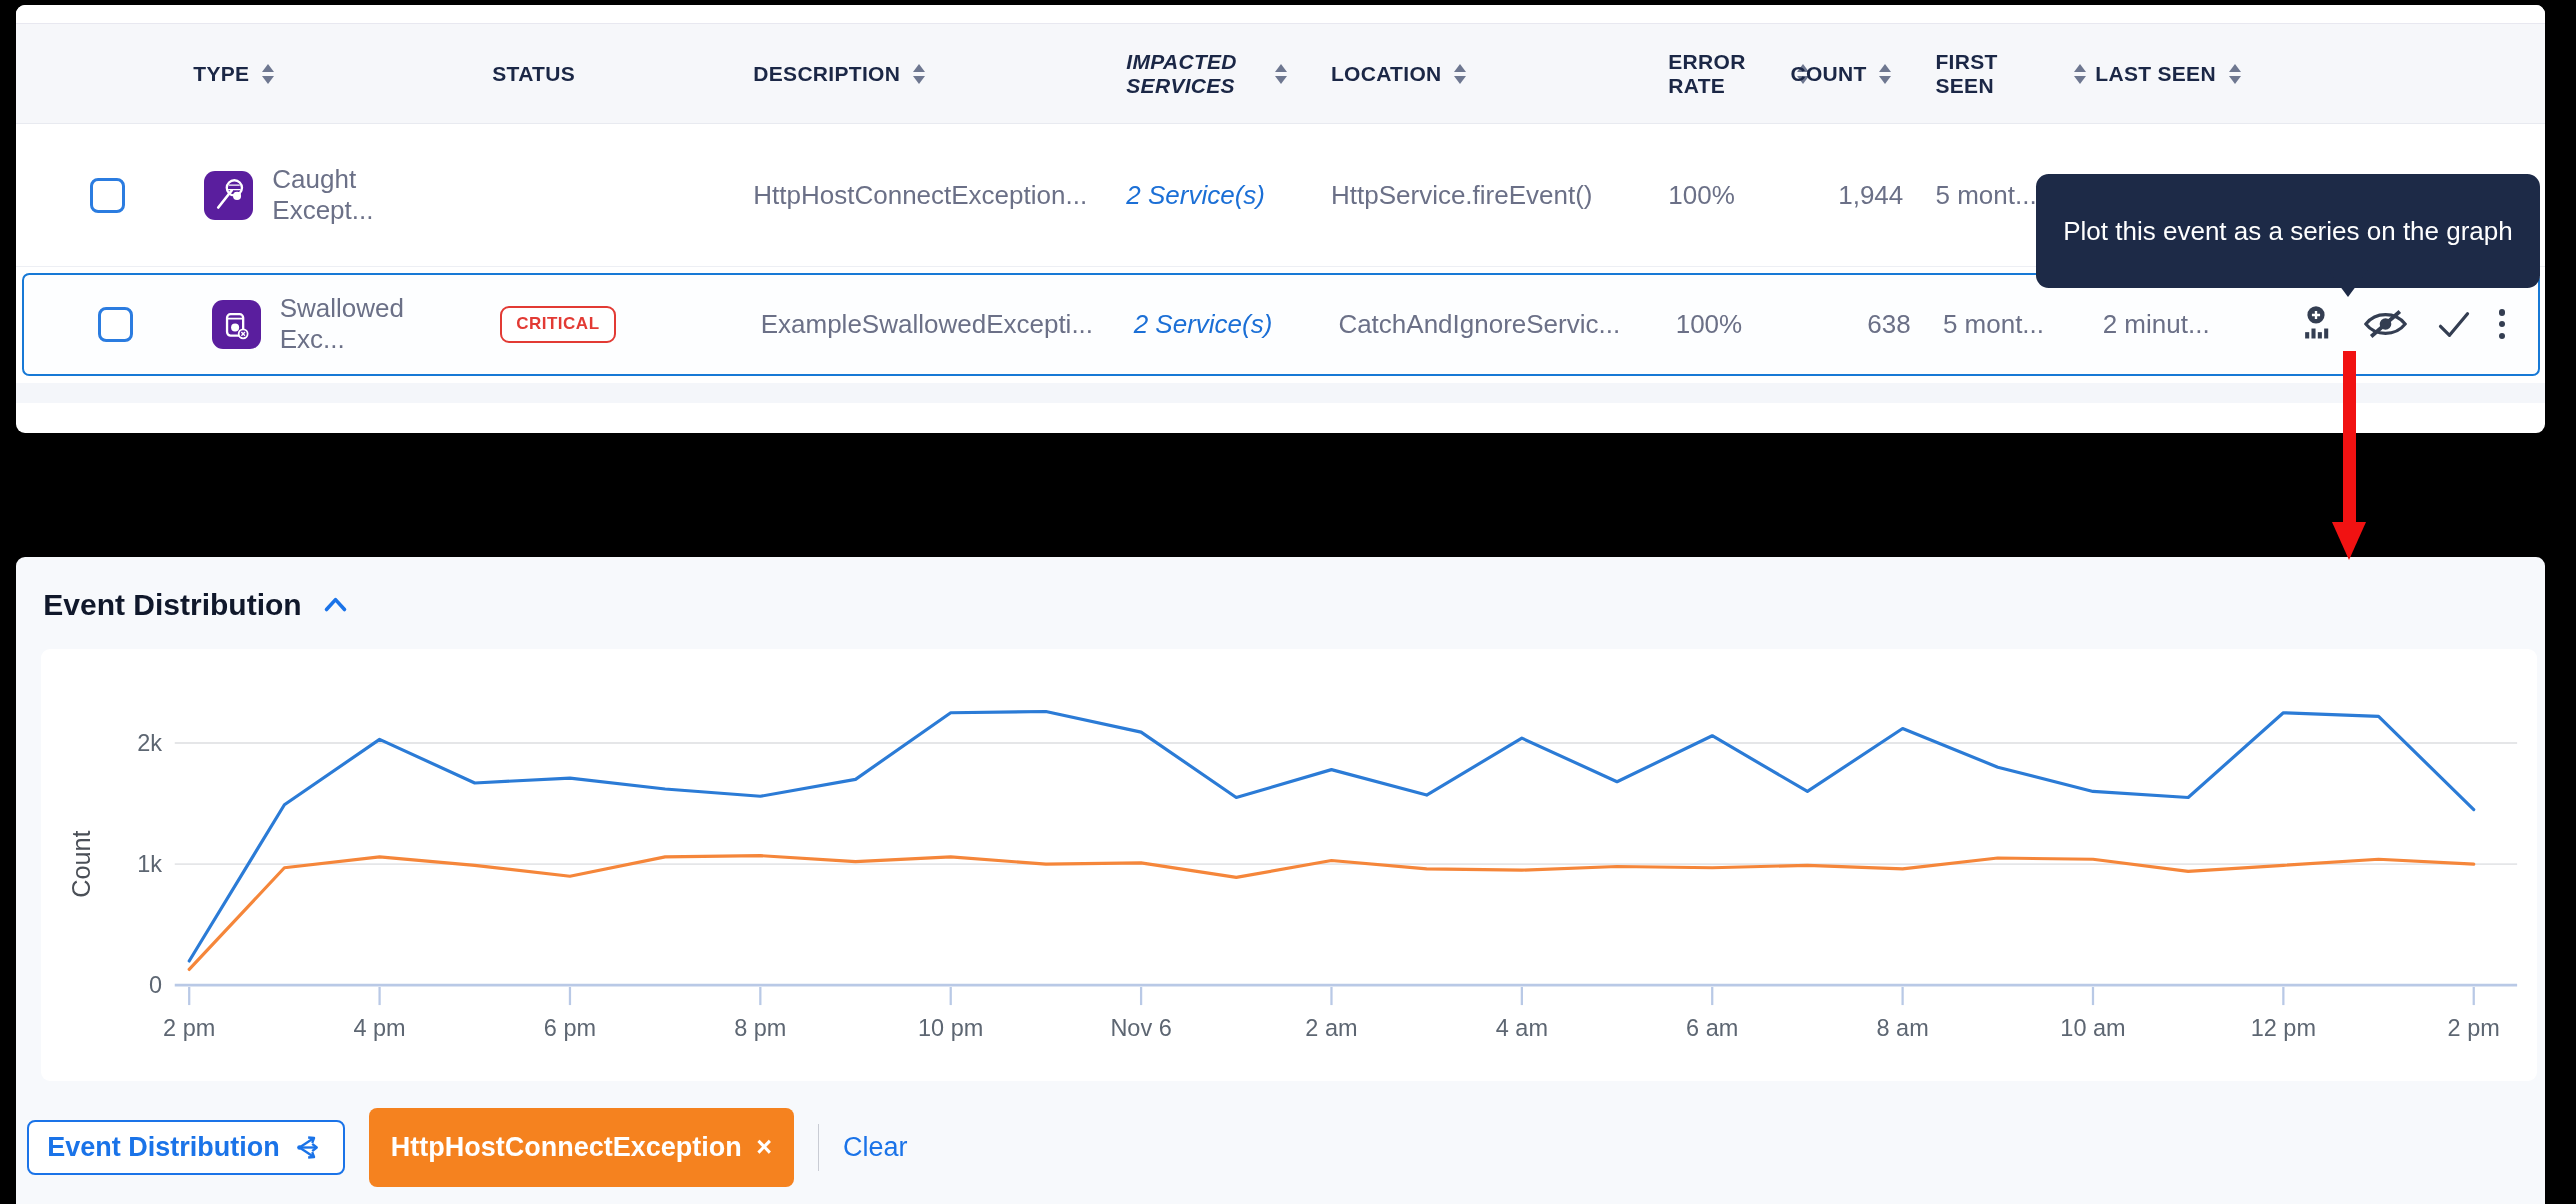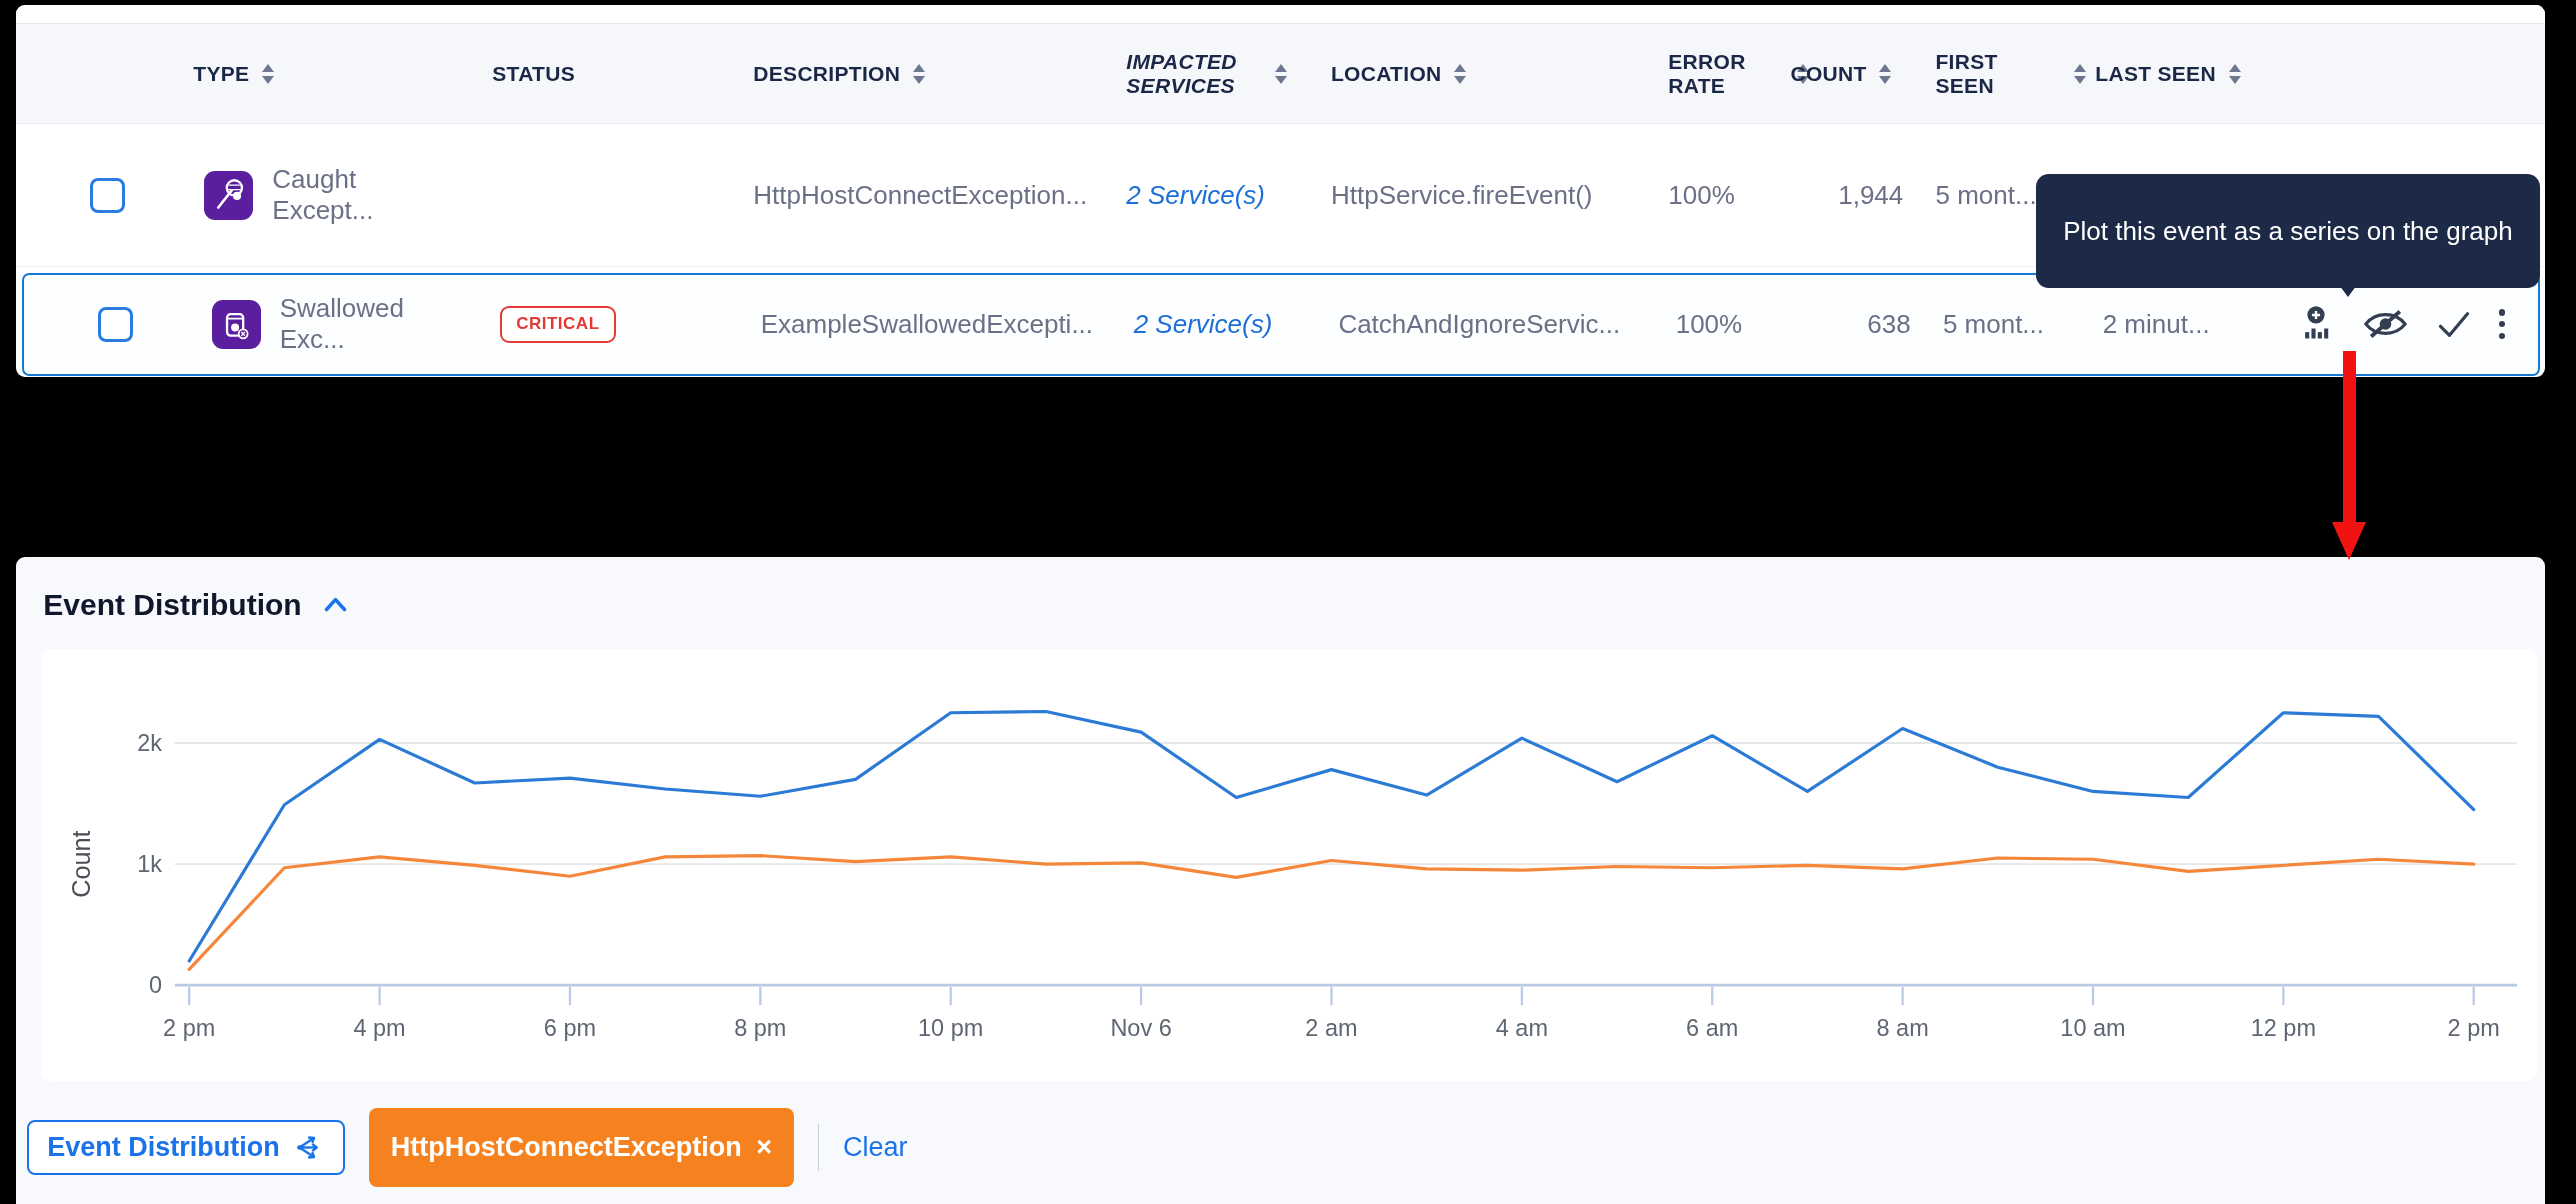--- a/index.html
+++ b/index.html
@@ -1,20 +1,20 @@
 <!DOCTYPE html>
 <html style="font-size:14.5px"><head>
 <meta charset="utf-8">
 <style>
   html,body{margin:0;padding:0;background:#000;}
   #stage{position:relative;width:2576px;height:1205px;background:#000;overflow:hidden;
          font-family:"Liberation Sans",sans-serif;}
 
   
-  .table-panel{position:absolute;left:16.3px;top:5.4px;width:2529px;height:372px;
+  .table-panel{position:absolute;left:16.3px;top:5.4px;width:2529px;height:428px;
                background:#fff;border-radius:9px;overflow:hidden;}
   .panel-top-sliver{height:18px;background:#fff;border-bottom:0.9px solid #e8e8f0;}
   .tgrid{display:grid;grid-template-columns:136px 298px 262px 380px 226px 307px 158px 145px 158px 172px 1fr;
          align-items:center;}
   .thead{background:#f6f7fa;height:99px;border-bottom:0.9px solid #e8eaf0;}
   .th{display:flex;align-items:center;color:#1b2746;font-weight:700;font-size:21px;
       letter-spacing:0.3px;line-height:1.15;}
   .th .lbl{white-space:pre-line;}
   .sort{display:inline-flex;flex-direction:column;gap:3.6px;margin-left:12.7px;flex:none;}
   .sort i{display:block;width:0;height:0;border-left:6.3px solid transparent;border-right:6.3px solid transparent;}

